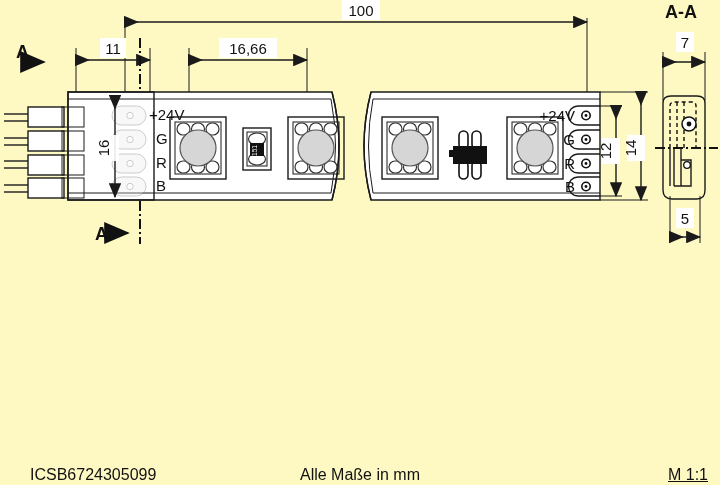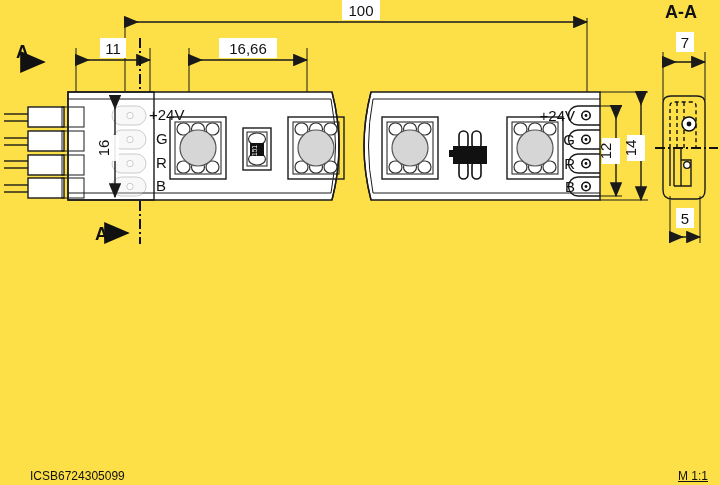--- a/index.html
+++ b/index.html
@@ -8,38 +8,38 @@
     padding: 0;
     background: #ffffff;
   }
   body {
     font-family: "Liberation Sans", sans-serif;
   }
   #sheet {
     position: relative;
     width: 720px;
     height: 485px;
-    background: #fde047;
+    background: #fef9c3;
     overflow: hidden;
   }
   #drawing-svg {
     position: absolute;
     left: 0;
     top: 0;
     width: 720px;
     height: 485px;
   }
   .txt {
     font-family: "Liberation Sans", sans-serif;
     fill: #111111;
   }
   .dim-txt { font-size: 15px; }
   .pad-txt { font-size: 15px; }
   .sec-txt { font-size: 18px; font-weight: bold; }
-  .foot-txt { font-size: 12px; }
+  .foot-txt { font-size: 16px; }
   .ln { stroke: #1a1a1a; fill: none; }
   .thin { stroke-width: 1; }
   .med { stroke-width: 1.4; }
   .thick { stroke-width: 2; }
   .ctr {
     stroke: #111111;
     stroke-width: 2;
     fill: none;
     stroke-dasharray: 10 3 2 3;
   }
@@ -341,17 +341,20 @@
       <line class="ln med" x1="670" y1="237" x2="700" y2="237" marker-start="url(#arrL)" marker-end="url(#arrR)"></line>
       <rect x="676" y="208" width="18" height="20" fill="#ffffff"></rect>
       <text class="txt dim-txt" x="685" y="224" text-anchor="middle">5</text>
     </g>
 
   </svg>
 
   <div style="position:absolute; left:30px; top:466px;">
     <span class="foot-txt" style="font-family:'Liberation Sans',sans-serif; color:#111;">ICSB6724305099</span>
   </div>
+  <div style="position:absolute; left:0; top:466px; width:720px; text-align:center;">
+    <span class="foot-txt" style="font-family:'Liberation Sans',sans-serif; color:#111;">Alle Maße in mm</span>
+  </div>
   <div style="position:absolute; right:12px; top:466px;">
     <span class="foot-txt" style="font-family:'Liberation Sans',sans-serif; color:#111;text-decoration:underline;">M 1:1</span>
   </div>
 
 </div>
 
 </body></html>

